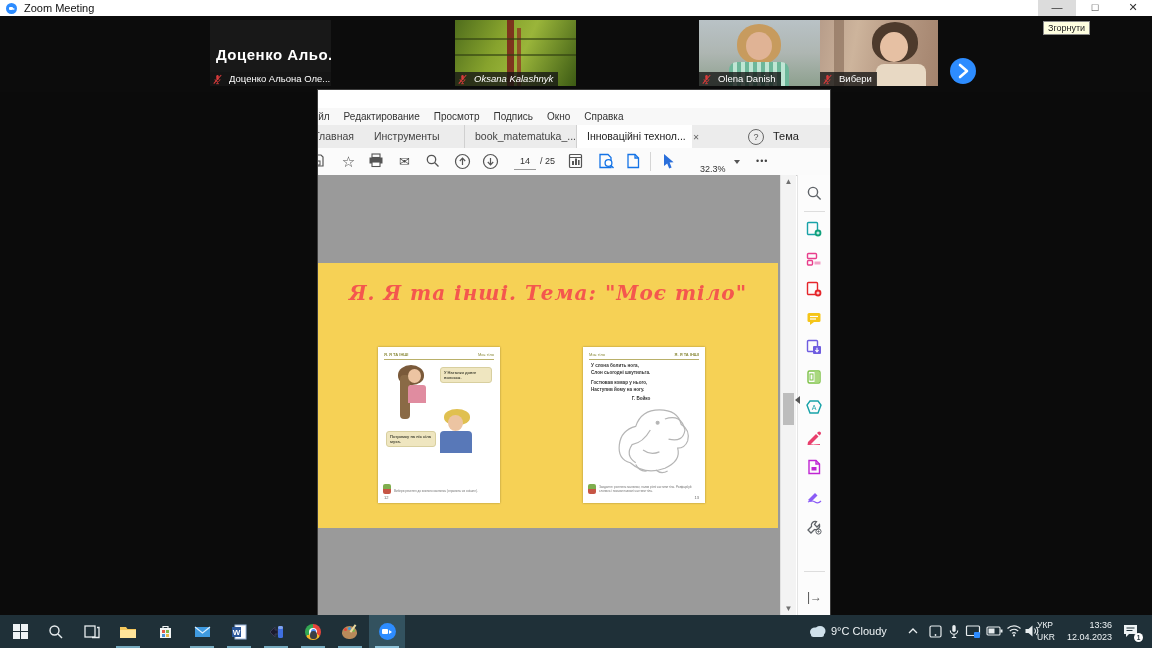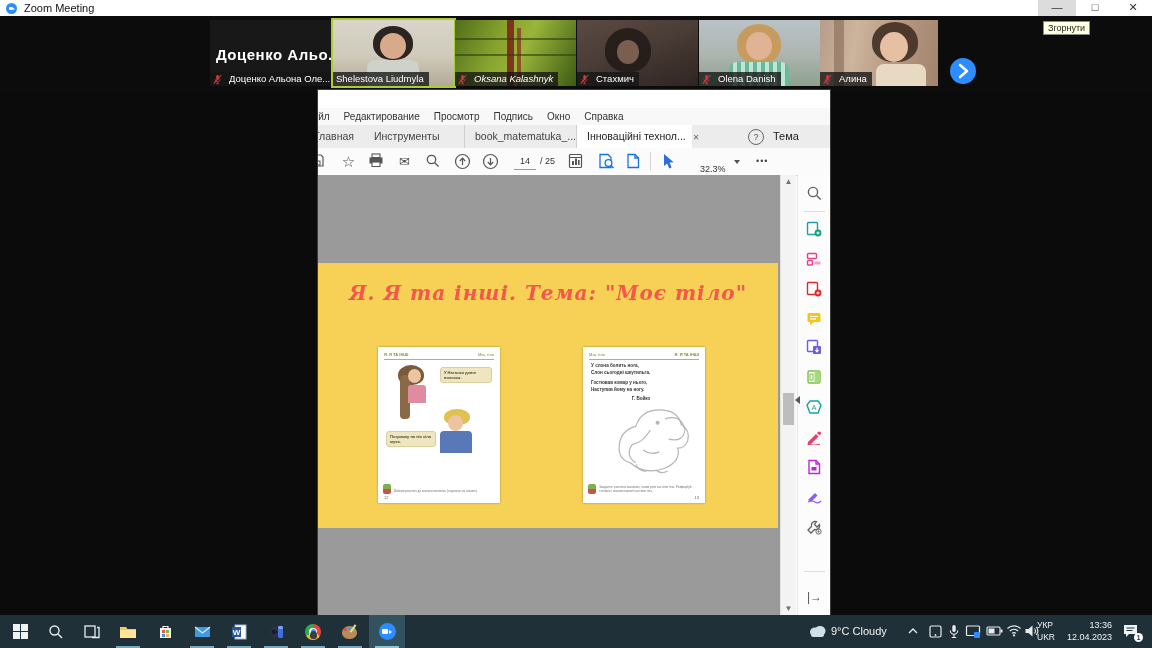--- a/index.html
+++ b/index.html
@@ -122,56 +122,36 @@
     <div class="nameplate">
       <svg class="micoff" viewBox="0 0 12 14">
           <rect x="4.4" y="1" width="3.2" height="6.5" rx="1.6" fill="#d83b3b"></rect>
           <path d="M2.6 6.5a3.4 3.4 0 0 0 6.8 0M6 10v2.6M4 12.6h4" stroke="#d83b3b" stroke-width="1" fill="none"></path>
           <line x1="1" y1="12.5" x2="11" y2="1" stroke="#d83b3b" stroke-width="1.4"></line>
         </svg>
       <span>Доценко Альона Оле...</span>
     </div>
   </div>
 
-  <div class="abs tile" style="left:333px;background:linear-gradient(180deg,#d9d5c9 0%,#cfcaba 55%,#b3a995 100%);outline:2px solid #aacb3a;">
-    <div class="p-hair" style="left:40px;top:6px;width:40px;height:34px;background:#2c2420;"></div>
-    <div class="p-face" style="left:47px;top:13px;width:26px;height:26px;background:#d9a98c;"></div>
-    <div class="p-body" style="left:34px;top:40px;width:52px;height:26px;background:#cfd2c8;"></div>
-    <div class="nameplate">
-      <span>Shelestova Liudmyla</span>
-    </div>
-  </div>
 
   <div class="abs tile" style="left:455px;background:linear-gradient(115deg,#4f6d1c 0%,#87a32d 35%,#9ab53a 55%,#3c5a14 100%);font-style:italic;">
     <div class="abs" style="left:52px;top:0;width:7px;height:66px;background:#7a1f1a;opacity:.85;"></div>
     <div class="abs" style="left:62px;top:8px;width:4px;height:58px;background:#8e2a20;opacity:.7;"></div>
     <div class="abs" style="left:0;top:18px;width:121px;height:2px;background:#2f3d10;opacity:.6;"></div>
     <div class="abs" style="left:0;top:34px;width:121px;height:2px;background:#2f3d10;opacity:.6;"></div>
     <div class="nameplate">
       <svg class="micoff" viewBox="0 0 12 14">
           <rect x="4.4" y="1" width="3.2" height="6.5" rx="1.6" fill="#d83b3b"></rect>
           <path d="M2.6 6.5a3.4 3.4 0 0 0 6.8 0M6 10v2.6M4 12.6h4" stroke="#d83b3b" stroke-width="1" fill="none"></path>
           <line x1="1" y1="12.5" x2="11" y2="1" stroke="#d83b3b" stroke-width="1.4"></line>
         </svg>
       <span>Oksana Kalashnyk</span>
     </div>
   </div>
 
-  <div class="abs tile" style="left:577px;background:linear-gradient(160deg,#5a4a42 0%,#4a3c36 45%,#2e2522 100%);">
-    <div class="p-hair" style="left:28px;top:8px;width:46px;height:44px;background:#241c18;opacity:.9;"></div>
-    <div class="p-face" style="left:40px;top:20px;width:22px;height:24px;background:#8a6a58;opacity:.85;"></div>
-    <div class="nameplate">
-      <svg class="micoff" viewBox="0 0 12 14">
-          <rect x="4.4" y="1" width="3.2" height="6.5" rx="1.6" fill="#d83b3b"></rect>
-          <path d="M2.6 6.5a3.4 3.4 0 0 0 6.8 0M6 10v2.6M4 12.6h4" stroke="#d83b3b" stroke-width="1" fill="none"></path>
-          <line x1="1" y1="12.5" x2="11" y2="1" stroke="#d83b3b" stroke-width="1.4"></line>
-        </svg>
-      <span>Стахмич</span>
-    </div>
-  </div>
 
   <div class="abs tile" style="left:699px;background:linear-gradient(180deg,#b9c2c6 0%,#aeb6b2 50%,#8da08e 100%);">
     <div class="p-hair" style="left:38px;top:4px;width:44px;height:40px;background:#c79b5e;"></div>
     <div class="p-face" style="left:47px;top:12px;width:26px;height:28px;background:#e0b395;"></div>
     <div class="p-body" style="left:30px;top:42px;width:60px;height:24px;background:repeating-linear-gradient(90deg,#6db79a 0 4px,#bfe6d4 4px 8px);"></div>
     <div class="nameplate">
       <svg class="micoff" viewBox="0 0 12 14">
           <rect x="4.4" y="1" width="3.2" height="6.5" rx="1.6" fill="#d83b3b"></rect>
           <path d="M2.6 6.5a3.4 3.4 0 0 0 6.8 0M6 10v2.6M4 12.6h4" stroke="#d83b3b" stroke-width="1" fill="none"></path>
           <line x1="1" y1="12.5" x2="11" y2="1" stroke="#d83b3b" stroke-width="1.4"></line>
@@ -184,21 +164,21 @@
     <div class="abs" style="left:14px;top:0;width:10px;height:66px;background:#8f7360;opacity:.7;"></div>
     <div class="p-hair" style="left:52px;top:2px;width:46px;height:40px;background:#4d3a2c;"></div>
     <div class="p-face" style="left:60px;top:12px;width:28px;height:30px;background:#e6c0a3;"></div>
     <div class="p-body" style="left:56px;top:44px;width:50px;height:22px;background:#e8d9c4;"></div>
     <div class="nameplate">
       <svg class="micoff" viewBox="0 0 12 14">
           <rect x="4.4" y="1" width="3.2" height="6.5" rx="1.6" fill="#d83b3b"></rect>
           <path d="M2.6 6.5a3.4 3.4 0 0 0 6.8 0M6 10v2.6M4 12.6h4" stroke="#d83b3b" stroke-width="1" fill="none"></path>
           <line x1="1" y1="12.5" x2="11" y2="1" stroke="#d83b3b" stroke-width="1.4"></line>
         </svg>
-      <span>Алина</span>
+      <span>Вибери</span>
     </div>
   </div>
 
   <div class="abs next-btn">
     <svg width="12" height="16" viewBox="0 0 12 16">
       <polyline points="3,2 10,8 3,14" fill="none" stroke="#fff" stroke-width="2.6" stroke-linecap="round" stroke-linejoin="round"></polyline>
     </svg>
   </div>
 </div>
 

